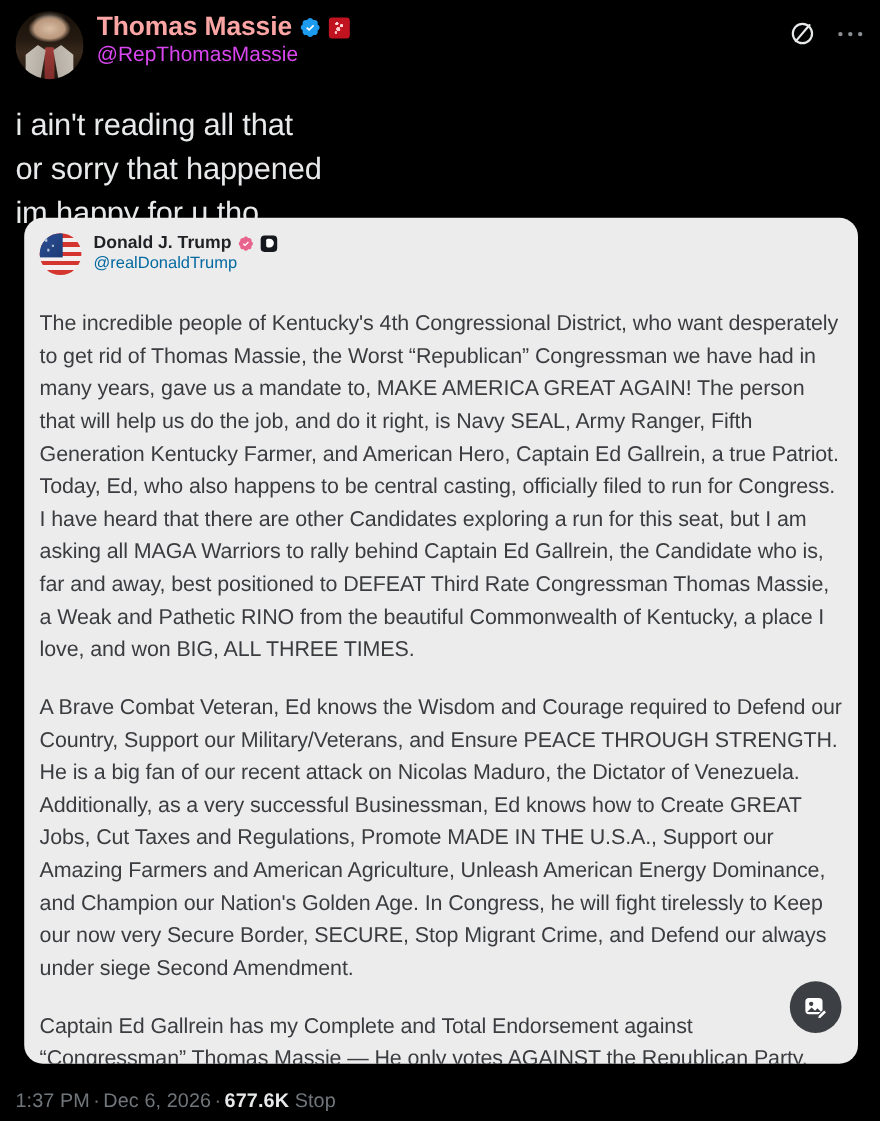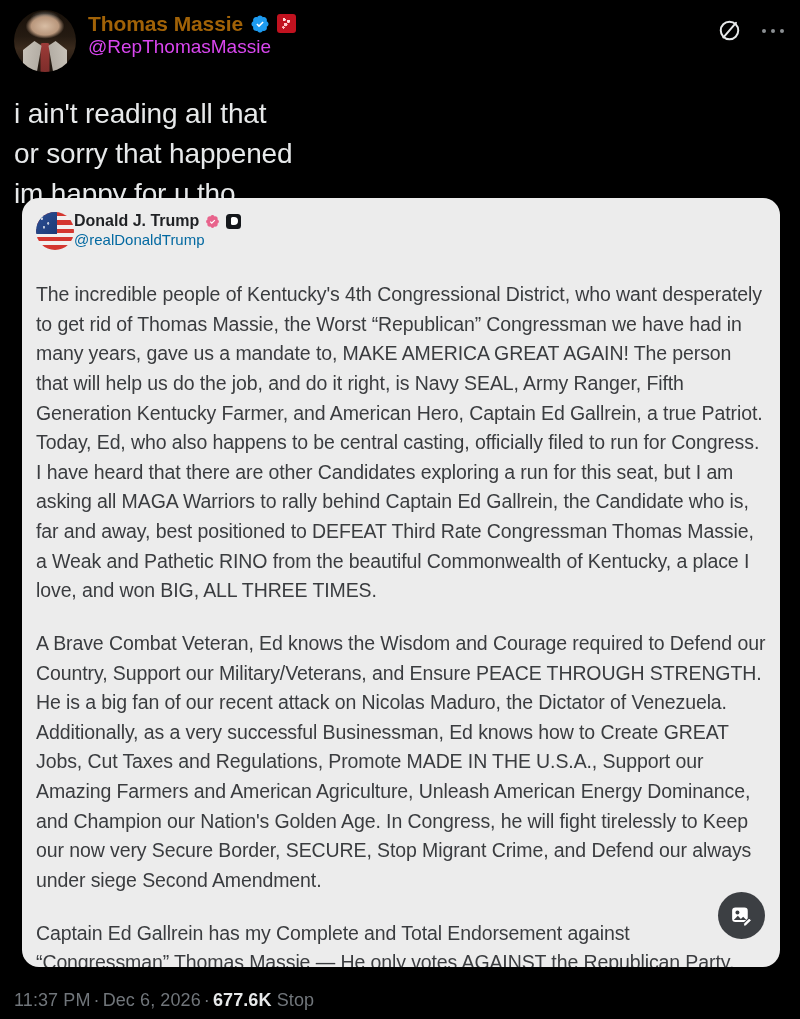--- a/index.html
+++ b/index.html
@@ -76,23 +76,23 @@
   }
 
   .name-row {
     display: flex;
     align-items: center;
     gap: 7px;
     line-height: 1.1;
   }
 
   .display-name {
-    font-size: 21px;
+    font-size: 24px;
     font-weight: bold;
-    color: #a16207;
+    color: #fca5a5;
     letter-spacing: -0.1px;
     white-space: nowrap;
   }
 
   .verified-badge {
     width: 20px;
     height: 20px;
     flex: 0 0 20px;
     display: block;
   }
@@ -200,20 +200,21 @@
     width: 56%;
     height: 58%;
     background:
       radial-gradient(circle at 28% 30%, rgba(255,255,255,.75) 0 1px, rgba(255,255,255,0) 1.4px),
       radial-gradient(circle at 58% 52%, rgba(255,255,255,.7) 0 1px, rgba(255,255,255,0) 1.4px),
       radial-gradient(circle at 38% 70%, rgba(255,255,255,.7) 0 1px, rgba(255,255,255,0) 1.4px),
       linear-gradient(135deg, #2b4f95 0%, #1d3a76 100%);
   }
 
   .quote-author {
+    margin-left: 11px;
     min-width: 0;
   }
 
   .quote-name-row {
     display: flex;
     align-items: center;
     gap: 6px;
     line-height: 1.15;
   }
 
@@ -366,14 +367,14 @@
     <svg class="image-edit-icon" viewBox="0 0 24 24">
       <rect x="3" y="4.2" width="15" height="14" rx="3.2" fill="#ffffff"></rect>
       <circle cx="8.1" cy="9.2" r="1.9" fill="#3c3f43"></circle>
       <path d="M4.6 16.4l3.9-4.1 2.9 3 2.2-2.2 3.1 3.3z" fill="#3c3f43"></path>
       <path d="M14.2 19.4l5.2-5.2 2.4 2.4-5.2 5.2-3 .6z" fill="#ffffff" stroke="#3c3f43" stroke-width="1.1" stroke-linejoin="round"></path>
     </svg>
   </button>
 </div>
 
 <div class="post-meta">
-  <span>11:37 PM</span><span class="dot">·</span><span>Dec 6, 2026</span><span class="dot">·</span><span class="views-count">677.6K</span> <span>Stop</span>
+  <span>1:37 PM</span><span class="dot">·</span><span>Dec 6, 2026</span><span class="dot">·</span><span class="views-count">677.6K</span> <span>Stop</span>
 </div>
 
 </body></html>

